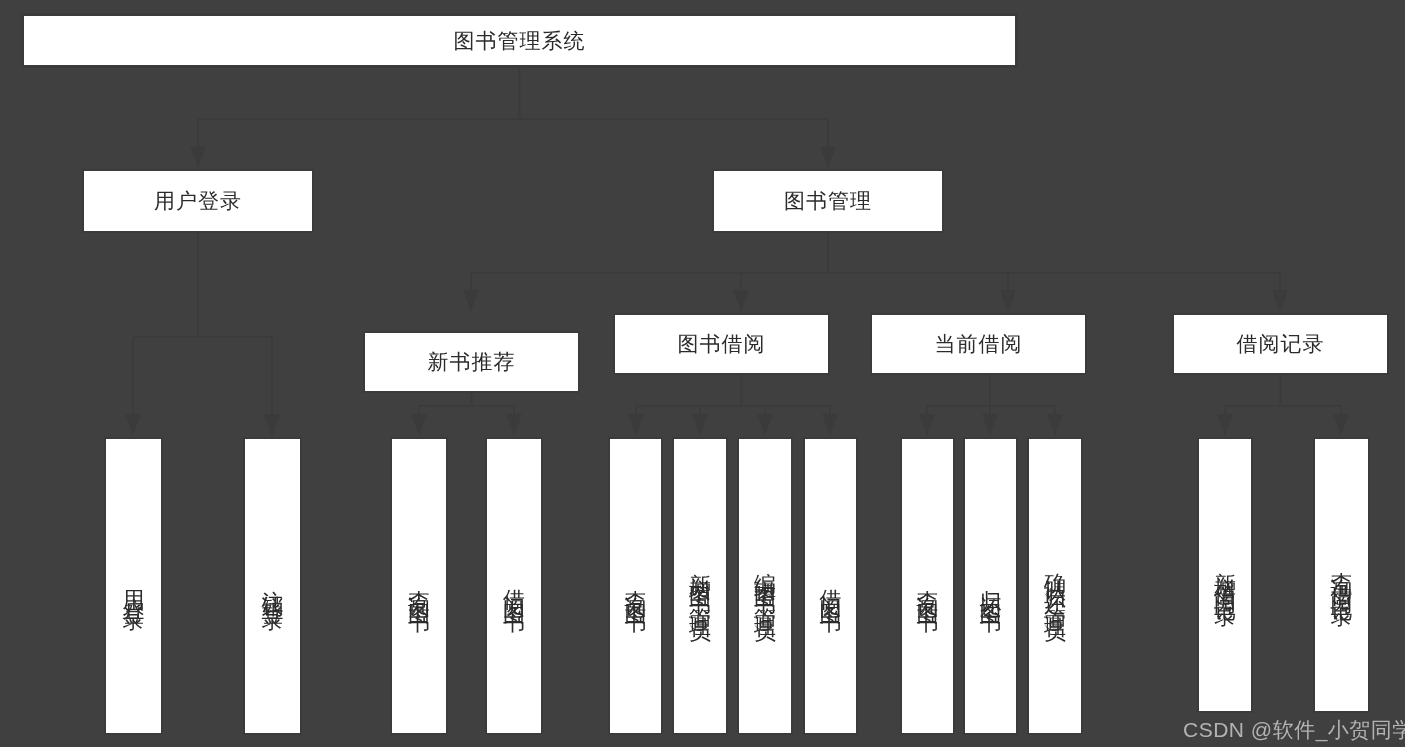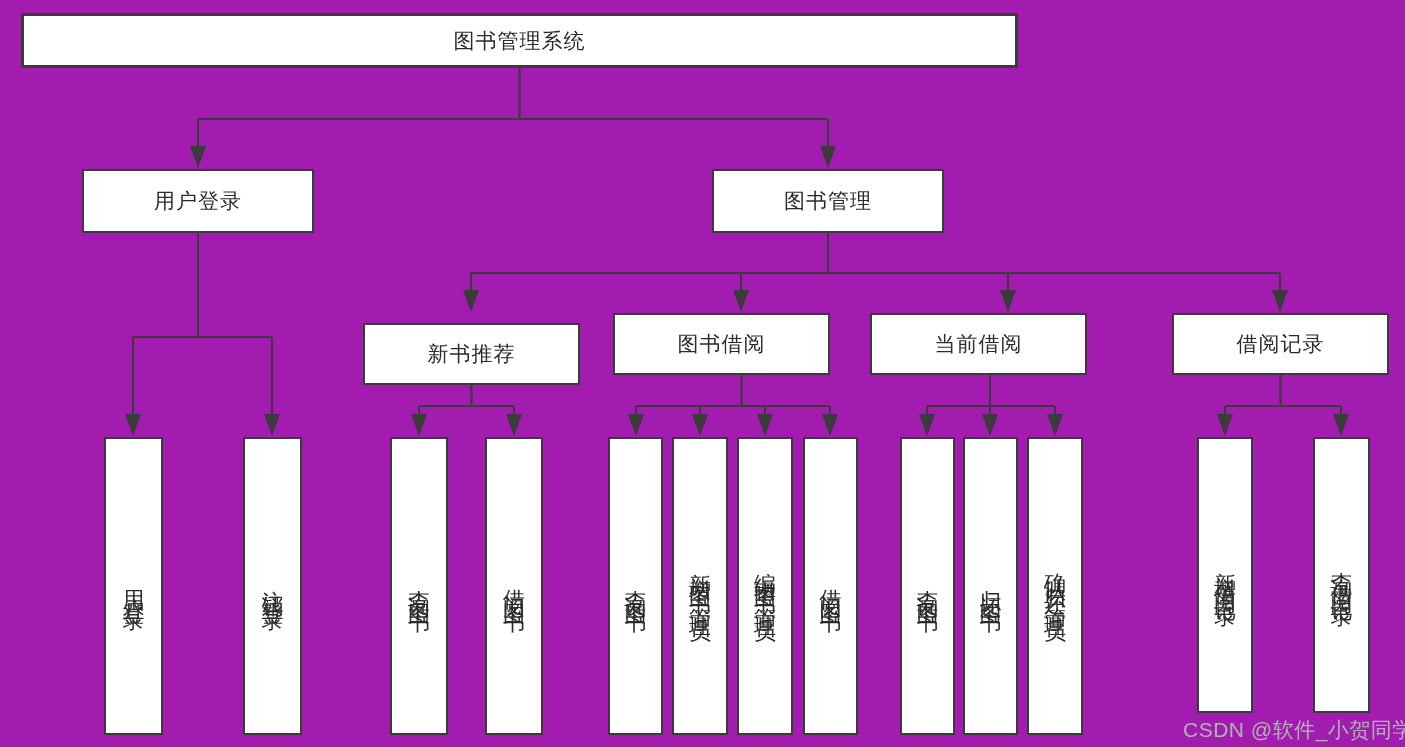--- a/index.html
+++ b/index.html
@@ -1,20 +1,20 @@
 <!DOCTYPE html>
 <html><head>
 <meta charset="utf-8">
 <style>
   html, body { margin: 0; padding: 0; background: #ffffff; }
   .canvas {
     position: relative;
     width: 1405px;
     height: 747px;
-    background: #a21caf;
+    background: #404040;
     font-family: "Liberation Sans", "DejaVu Sans", sans-serif;
     overflow: hidden;
   }
   .connectors {
     position: absolute;
     left: 0; top: 0;
     width: 1405px; height: 747px;
     z-index: 1;
   }
   .box {
@@ -97,21 +97,21 @@
     <span>图书管理系统</span>
   </div>
 
   <div class="box hbox" style="left:82px; top:169px; width:232px; height:64px;">
     <span>用户登录</span>
   </div>
   <div class="box hbox" style="left:712px; top:169px; width:232px; height:64px;text-align:right;">
     <span>图书管理</span>
   </div>
 
-  <div class="box hbox" style="left:363px; top:323px; width:217px; height:62px;">
+  <div class="box hbox" style="left:363px; top:331px; width:217px; height:62px;">
     <span>新书推荐</span>
   </div>
   <div class="box hbox" style="left:613px; top:313px; width:217px; height:62px;">
     <span>图书借阅</span>
   </div>
   <div class="box hbox" style="left:870px; top:313px; width:217px; height:62px;">
     <span>当前借阅</span>
   </div>
   <div class="box hbox" style="left:1172px; top:313px; width:217px; height:62px;justify-content:center;">
     <span>借阅记录</span>

